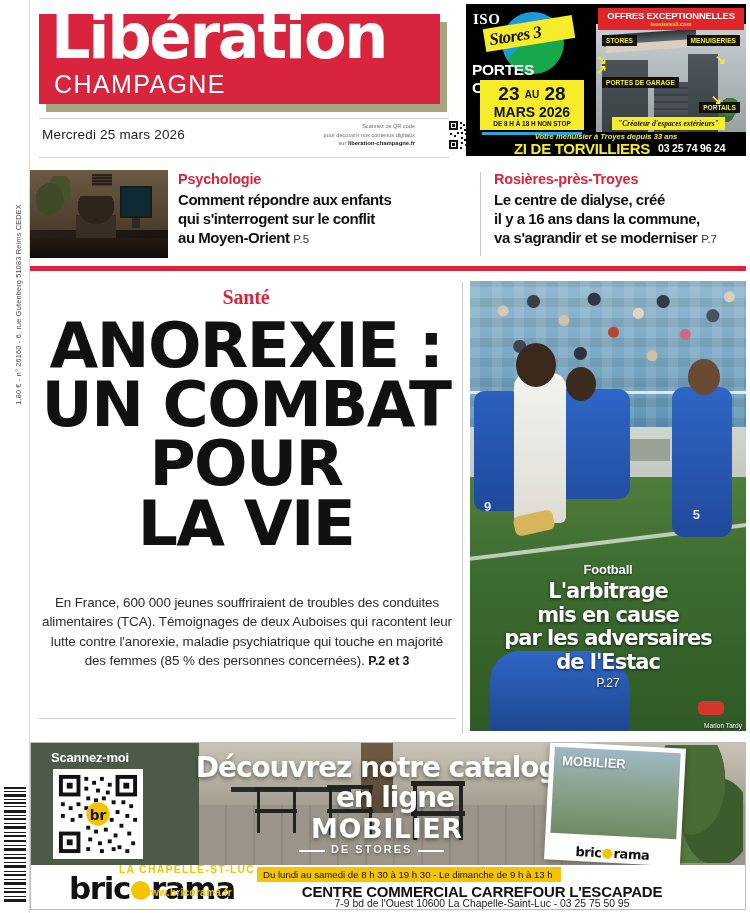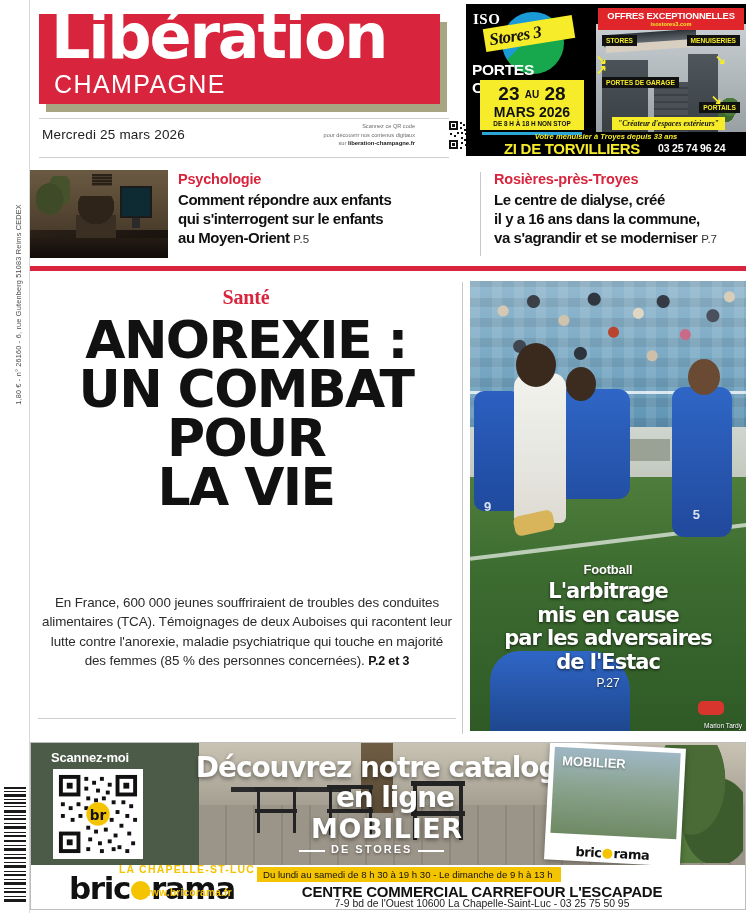--- a/index.html
+++ b/index.html
@@ -270,21 +270,21 @@
     padding: 2px 6px;
     white-space: nowrap;
   }
   .iso-foot1 {
     position: absolute; left: 0; top: 128px; width: 280px;
     text-align: center;
     font-style: italic; font-weight: bold;
     font-size: 7.6px; color: #f6ec2a;
   }
   .iso-foot2 {
-    position: absolute; left: 38px; top: 136px;
+    position: absolute; left: 48px; top: 136px;
     font-weight: bold; font-size: 15px; color: #f6ec2a;
     letter-spacing: -.3px;
   }
   .iso-foot3 {
     position: absolute; left: 192px; top: 138px;
     font-weight: bold; font-size: 10.5px; color: #fff;
     letter-spacing: -.2px;
   }
   .iso-arrow {
     position: absolute;
@@ -359,21 +359,21 @@
     text-align: center;
     font-family: "Liberation Serif", serif;
     font-weight: bold; font-size: 20px; color: #d8243c;
     letter-spacing: -.2px;
   }
   .lead-title {
     position: absolute; left: 0; top: 38px; width: 432px;
     text-align: center;
     font-family: "DejaVu Sans", sans-serif;
     font-weight: bold;
-    font-size: 52px;
+    font-size: 63px;
     line-height: .94;
     color: #111;
     letter-spacing: -1.6px;
   }
   .lead-body {
     position: absolute; left: 12px; top: 315px; width: 410px;
     text-align: center;
     font-size: 13.4px;
     line-height: 1.45;
     color: #2b2b2b;
@@ -832,21 +832,21 @@
       <div class="tp-mon"></div>
       <div class="tp-monl"></div>
       <div class="tp-kid"></div>
       <div class="tp-desk"></div>
     </div>
 
     <div class="teaser-col tc-left">
       <div class="t-kicker">Psychologie</div>
       <div class="t-head">
         <span>Comment répondre aux enfants</span><br>
-        <span>qui s'interrogent sur le enfants</span><br>
+        <span>qui s'interrogent sur le conflit</span><br>
         <span>au Moyen-Orient</span>
         <span class="t-page">P.5</span>
       </div>
     </div>
 
     <div class="t-div"></div>
 
     <div class="teaser-col tc-right">
       <div class="t-kicker">Rosières-près-Troyes</div>
       <div class="t-head">

